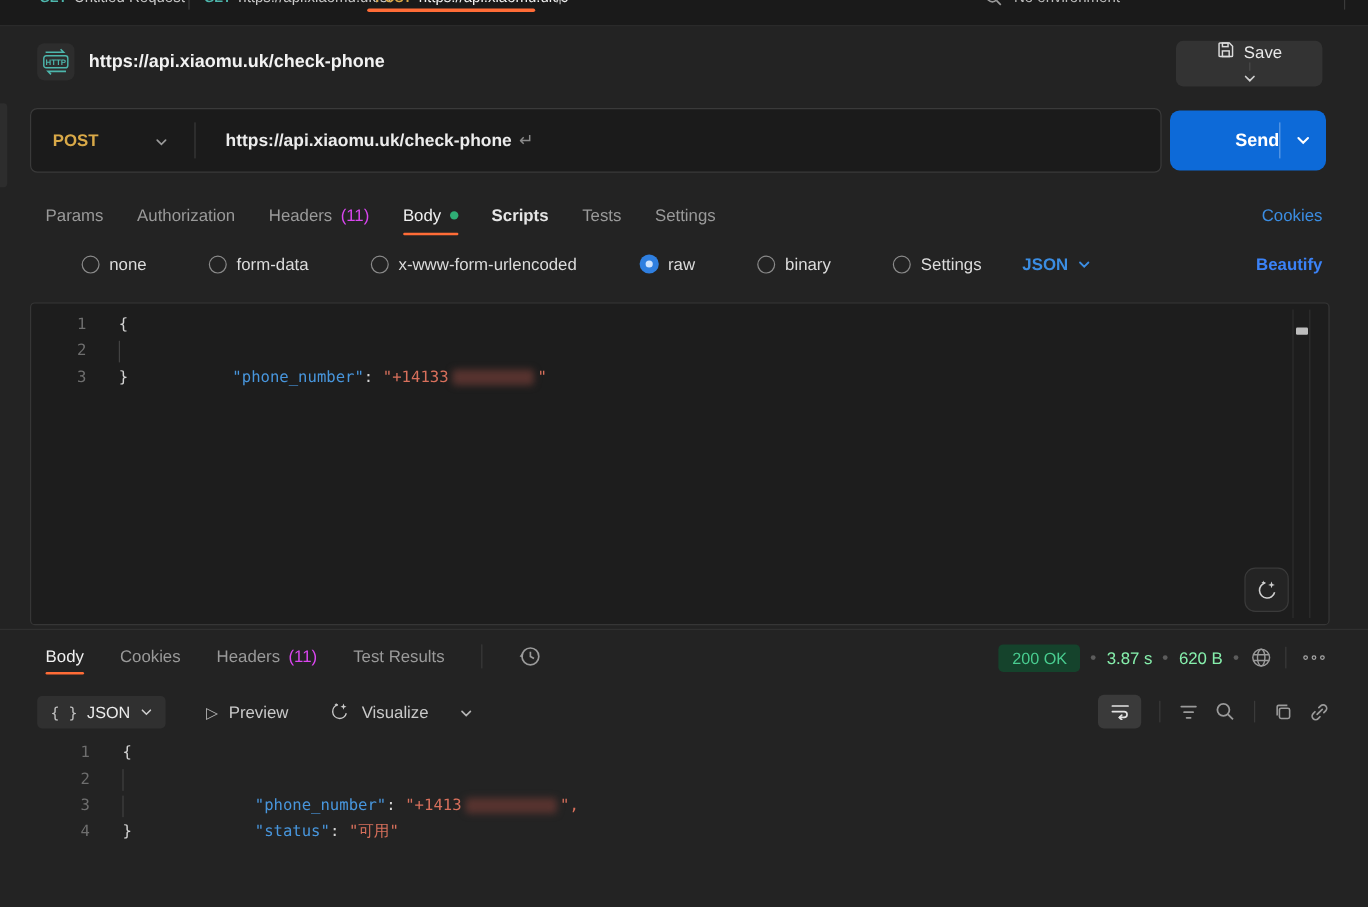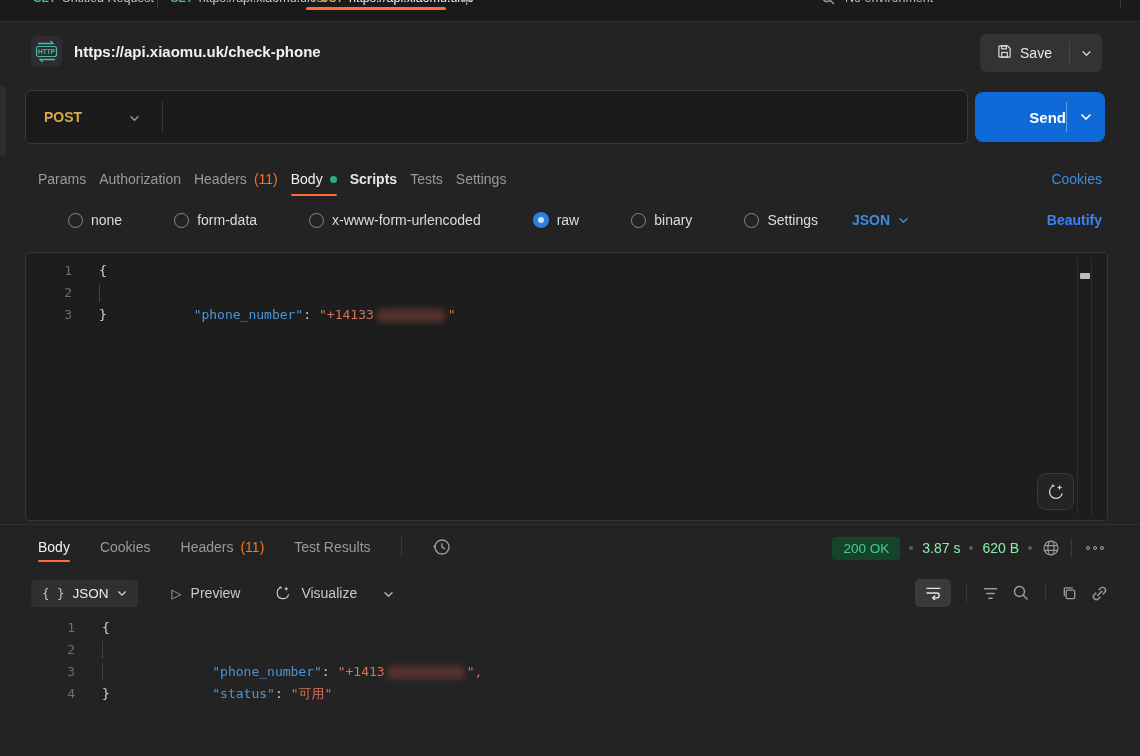--- a/index.html
+++ b/index.html
@@ -22,21 +22,21 @@
   .ts-plus { position:absolute; top:-8px; left:462px; color:#9a9a9a; font-size:16px; }
   .ts-search { position:absolute; top:-10px; left:820px; }
   .ts-env { position:absolute; top:-9px; left:845px; color:#bdbdbd; font-size:12.5px; }
 
   
   .header { position:absolute; top:22px; left:0; width:1140px; height:60px; }
   .http-icon { position:absolute; left:31px; top:14px; width:31px; height:31px;
     background:#2d2d2d; border-radius:6px; display:flex; align-items:center; justify-content:center; }
   .req-title { position:absolute; left:74px; top:21px; font-size:15px; font-weight:bold; color:#f2f2f2; }
   .save-btn { position:absolute; left:980px; top:12px; width:122px; height:38px;
-    background:#333333; border-radius:6px; display:flex; align-items:center; color:#e8e8e8; }
+    background:#333333; border-radius:6px; display:flex; align-items:center; color:#e8e8e8;flex-direction:column; }
   .save-main { flex:1; display:flex; align-items:center; justify-content:center; gap:8px;
     font-size:14px; height:100%; cursor:pointer; }
   .save-divider { width:1px; height:22px; background:#4a4a4a; }
   .save-caret { width:32px; display:flex; align-items:center; justify-content:center; height:100%;
     color:#cfcfcf; cursor:pointer; }
 
   
   .sliver { position:absolute; left:0; top:86px; width:6px; height:70px;
     background:#2d2d2d; border-radius:0 3px 3px 0; }
   .url-row { position:absolute; top:90px; left:25px; width:943px; height:54px;
@@ -49,23 +49,23 @@
   .url-input { flex:1; padding-left:25px; font-size:14.5px; color:#ececec; font-weight:bold; white-space:nowrap; }
   .return-glyph { color:#8a8a8a; font-weight:normal; margin-left:6px; }
   .send-btn { position:absolute; top:92px; left:975px; width:130px; height:50px;
     background:#0d6ad8; border-radius:8px; display:flex; align-items:center; color:#ffffff; }
   .send-main { flex:1; text-align:right; font-weight:bold; font-size:15px; cursor:pointer; }
   .send-divider { width:1px; height:30px; background:rgba(255,255,255,0.35); }
   .send-caret { width:38px; display:flex; align-items:center; justify-content:center; cursor:pointer; }
 
   
   .req-tabs { position:absolute; top:162px; left:38px; width:1064px; height:34px;
-    display:flex; align-items:center; gap:13px; font-size:14px; color:#9a9a9a; }
+    display:flex; align-items:center; gap:28px; font-size:14px; color:#9a9a9a; }
   .rtab { position:relative; display:flex; align-items:center; gap:7px; cursor:pointer; white-space:nowrap; }
-  .rtab .count { color:#f97316; }
+  .rtab .count { color:#d946ef; }
   .rtab.active { color:#f0f0f0; }
   .rtab.bright { color:#e6e6e6; font-weight:bold; }
   .tab-dot { width:7px; height:7px; border-radius:50%; background:#2fae75; }
   .tab-underline { position:absolute; left:0; bottom:-9px; width:100%; height:2px;
     background:#ff6c37; border-radius:1px; }
   .cookies-link { margin-left:auto; color:#3b8de2; cursor:pointer; }
 
   
   .body-type-row { position:absolute; top:204px; left:40px; width:1062px; height:32px;
     display:flex; align-items:center; gap:24px; font-size:14px; color:#dcdcdc; }
@@ -192,20 +192,23 @@
   <div class="sliver"></div>
 
   <div class="url-row">
     <div class="method-select">
       <span>POST</span>
       <span class="caret"><svg width="11" height="7" viewBox="0 0 12 8" fill="none" stroke="currentColor" stroke-width="1.6" stroke-linecap="round">
             <path d="M2 2 l4 4 l4 -4"></path>
           </svg></span>
     </div>
     <div class="url-divider"></div>
+    <div class="url-input">
+      <span>https://api.xiaomu.uk/check-phone</span><span class="return-glyph">↵</span>
+    </div>
   </div>
   <div class="send-btn">
     <div class="send-main">Send</div>
     <div class="send-divider"></div>
     <div class="send-caret">
       <svg width="12" height="8" viewBox="0 0 12 8" fill="none" stroke="#ffffff" stroke-width="1.7" stroke-linecap="round">
           <path d="M2 2 l4 4 l4 -4"></path>
         </svg>
     </div>
   </div>

